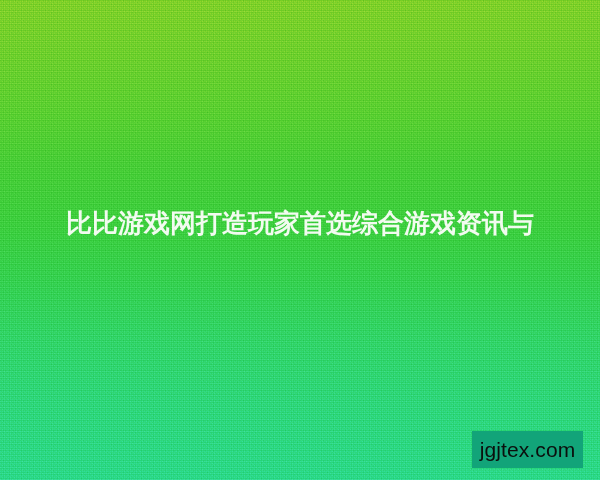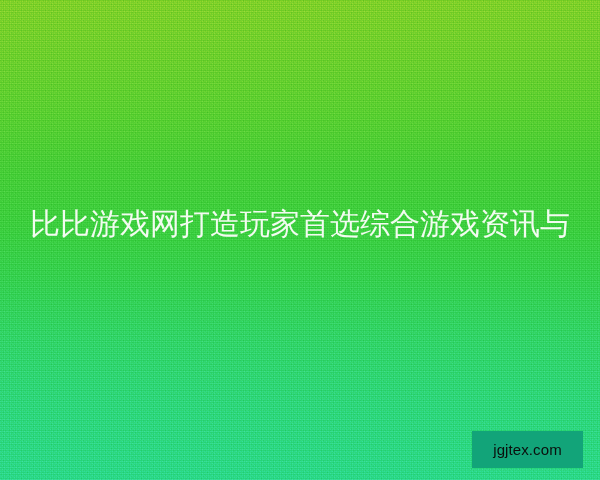--- a/index.html
+++ b/index.html
@@ -69,44 +69,44 @@
     background-size: 3px 3px, 3px 3px;
   }
 
   #headline {
     position: absolute;
     left: 0;
     right: 0;
     top: 203px;
     text-align: center;
     color: #f2fbf0;
-    font-size: 30px;
+    font-size: 26px;
     line-height: 41px;
     letter-spacing: 0px;
     white-space: nowrap;
-    font-weight: 400;
+    font-weight: 700;
   }
   #headline .hl-line {
     display: block;
   }
 
   #watermark {
     position: absolute;
     left: 472px;
     top: 431px;
     width: 111px;
     height: 37px;
     background: #12a479;
     display: flex;
     align-items: center;
     justify-content: center;
   }
   #watermark .wm-text {
     color: #0b0f0d;
-    font-size: 15px;
+    font-size: 21px;
     line-height: 15px;
     letter-spacing: 0.1px;
   }
 </style>
 </head>
 <body>
 
 <div id="banner">
 
   <div id="grain"></div>

